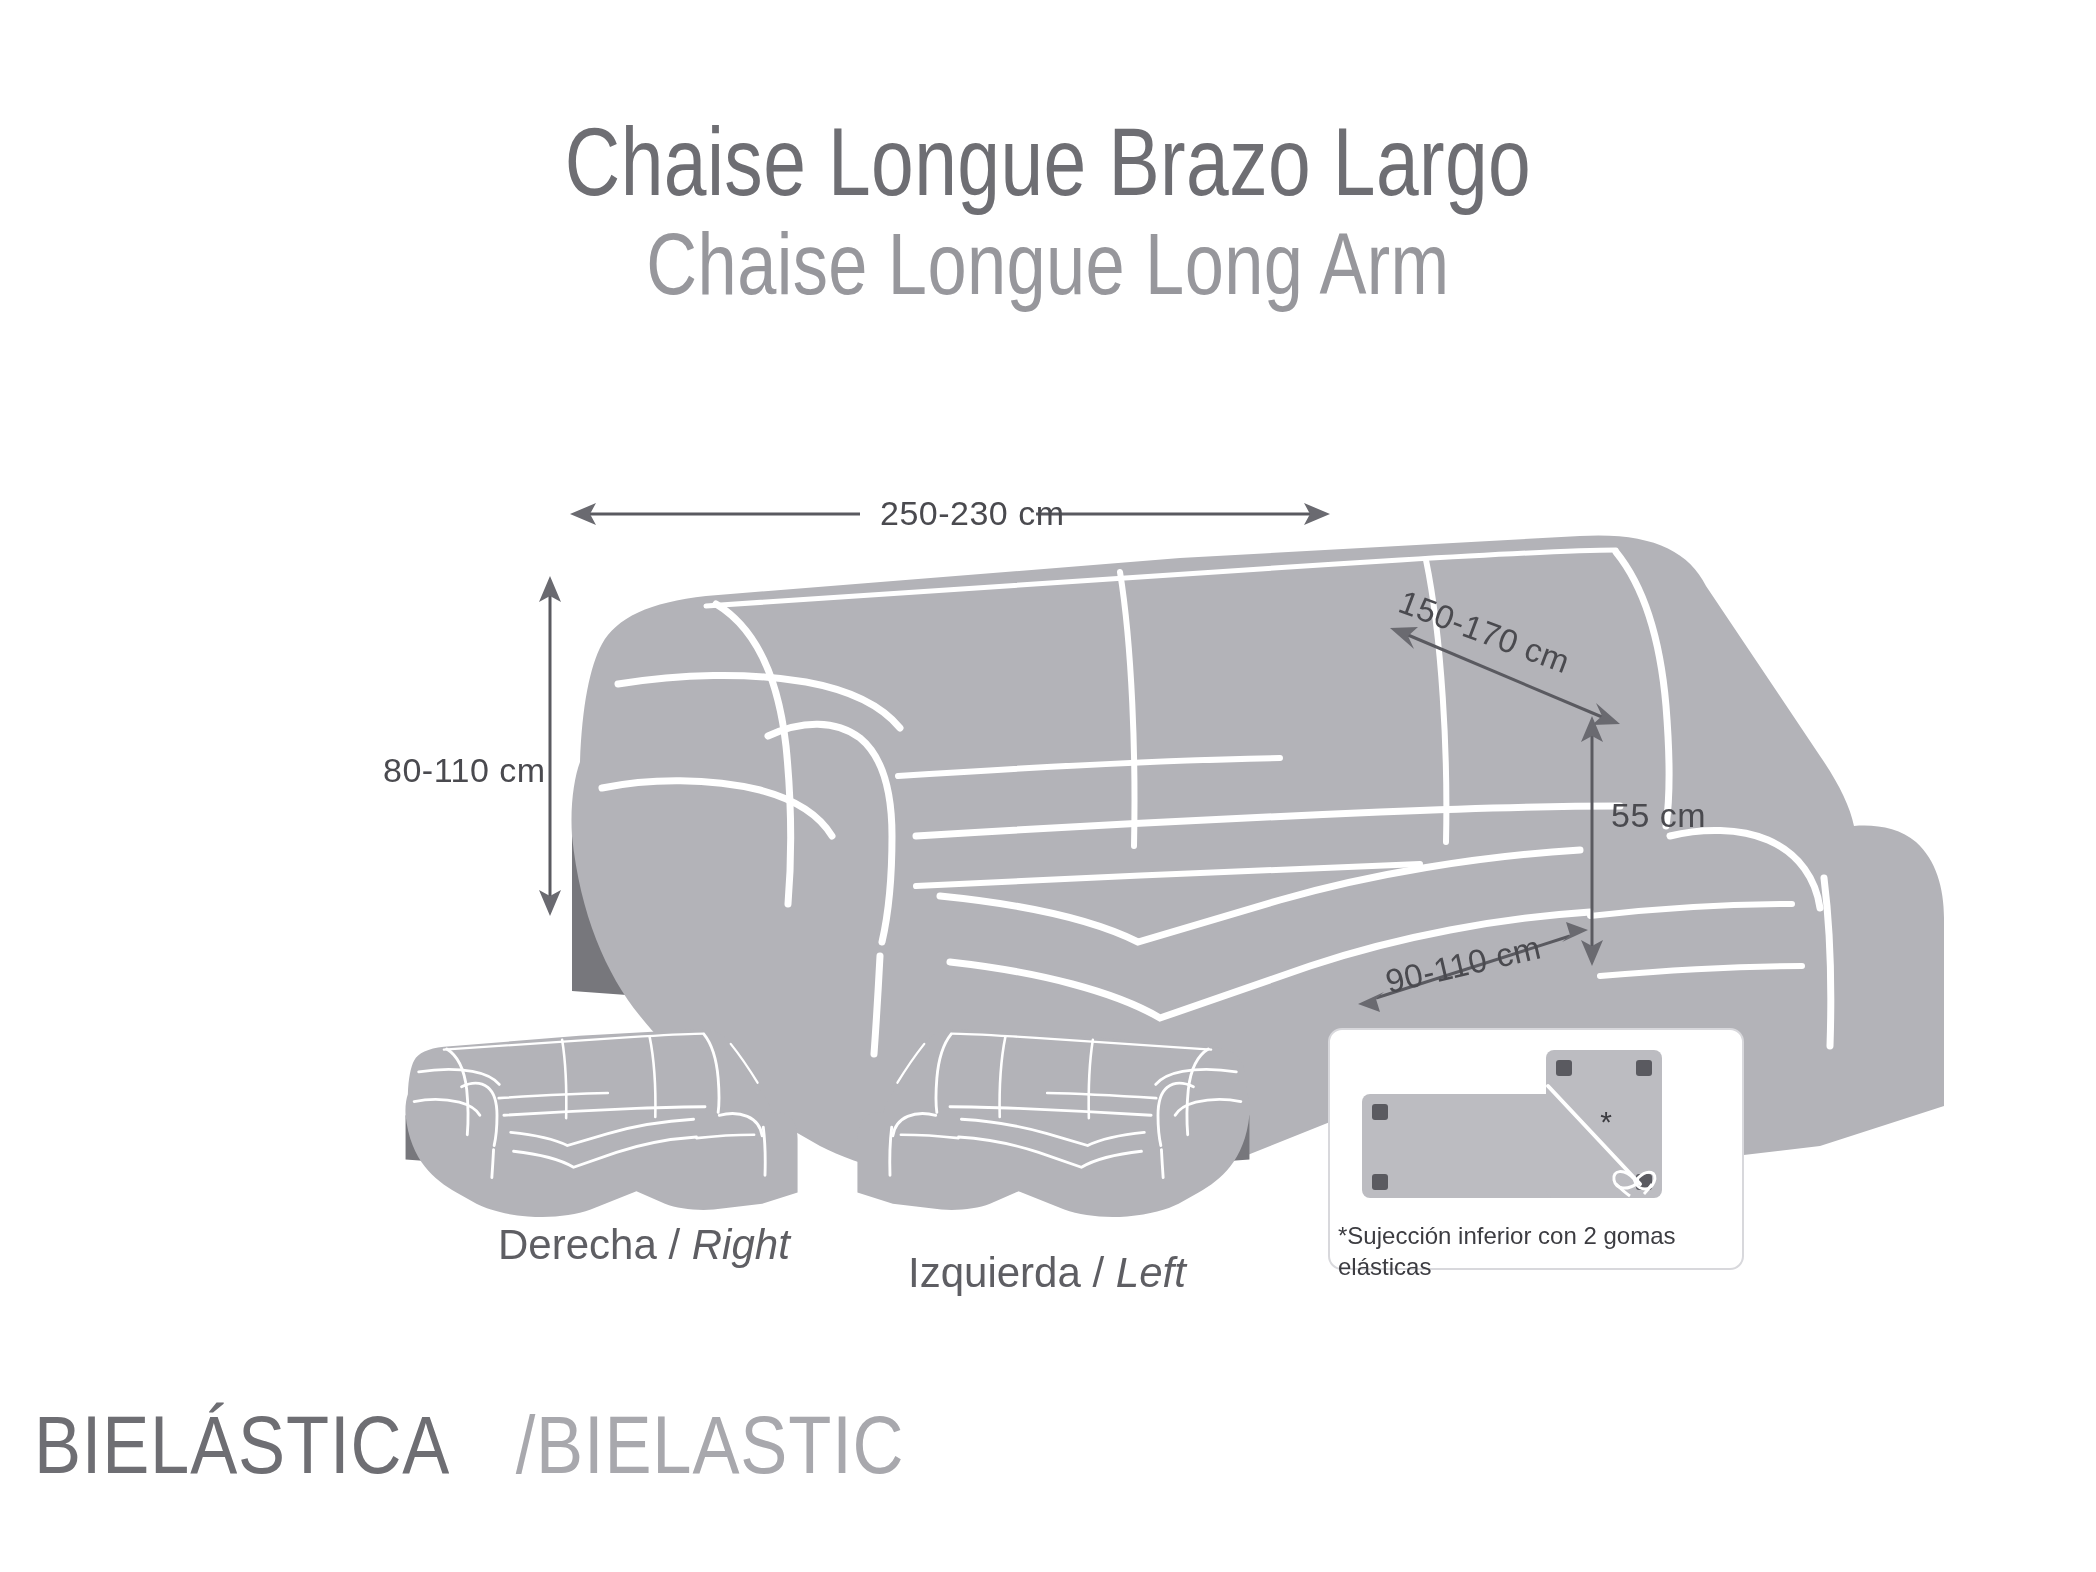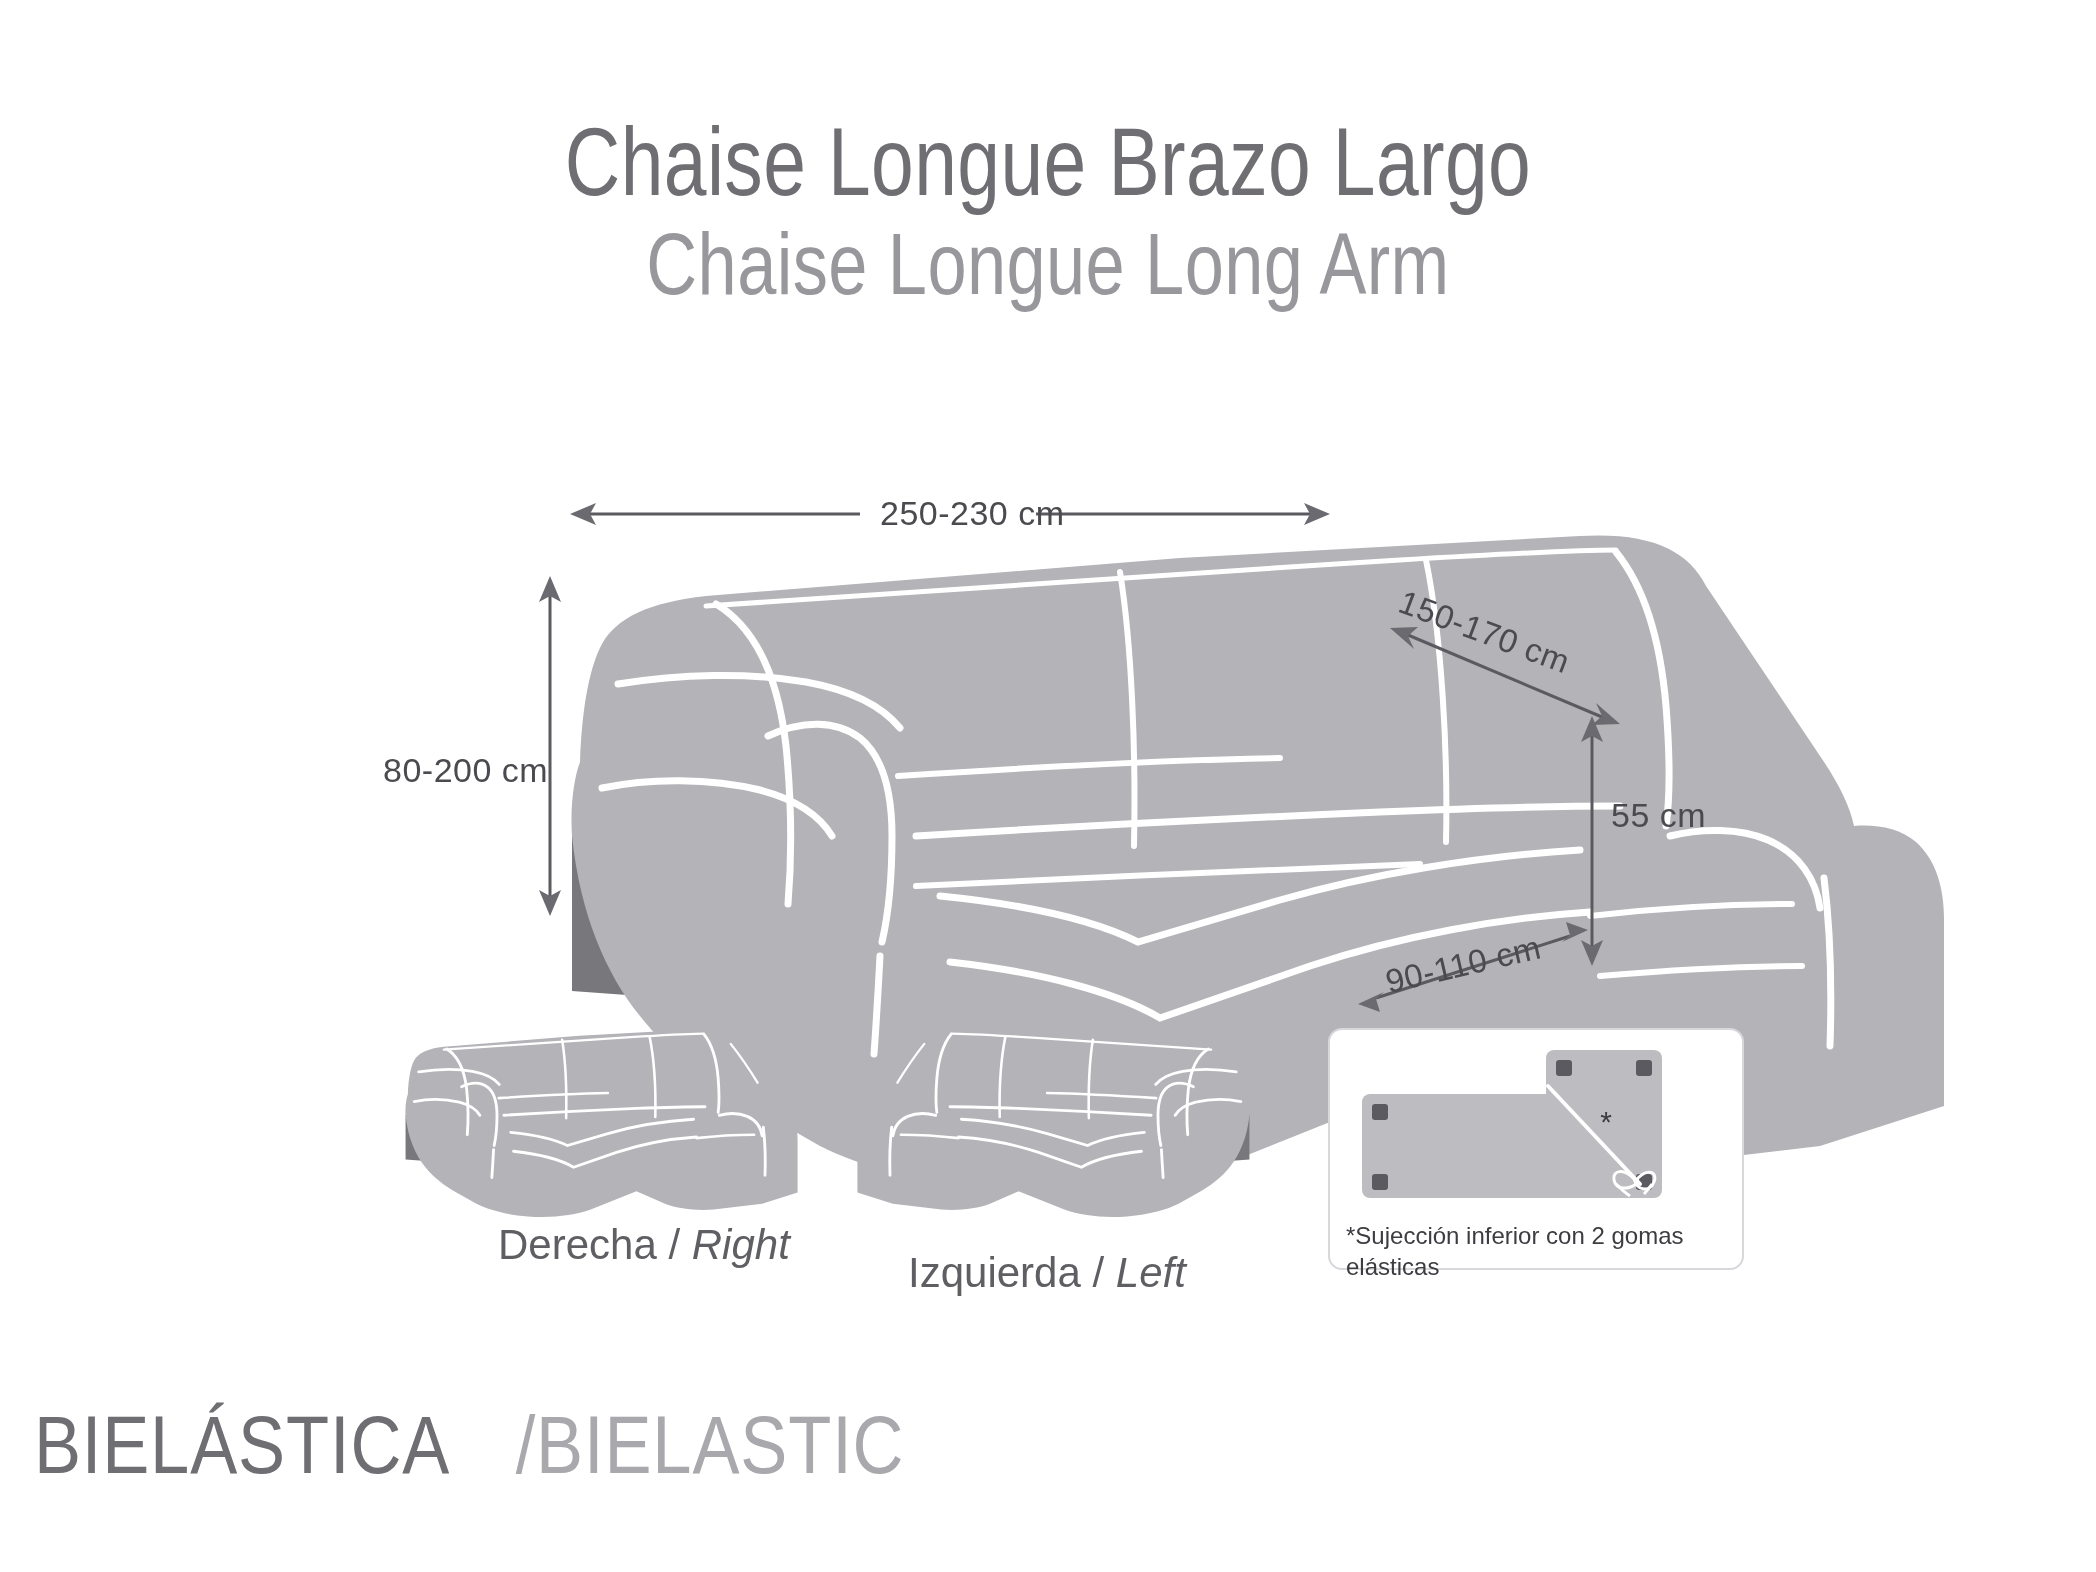--- a/index.html
+++ b/index.html
@@ -45,21 +45,21 @@
   .caption .en{font-style:italic;}
   #caption-right{left:498px;}
   #caption-left{left:908px;margin-top:28px;}
 
   
   .infobox{
     position:absolute;left:1328px;top:1012px;width:412px;height:238px;
     border:2px solid #d8d8dc;border-radius:14px;background:#fff;
   }
   .infobox-note{position:absolute;left:1338px;top:1205px;width:400px;
-    color:#3c3c41;font-size:24px;line-height:1.28;margin-left:8px;}
+    color:#3c3c41;font-size:24px;line-height:1.28;}
   .infobox-note .en{font-style:italic;}
 
   svg{display:block;}
   .nosel{user-select:none;}
 </style>
 </head>
 <body>
 
 <div class="stage">
 
@@ -155,21 +155,21 @@
     <polygon points="20,250 9,224 20,230 31,224" fill="#6a6a70"></polygon>
   </svg>
 
   <svg width="230" height="90" viewBox="0 0 230 90" style="position:absolute;left:1358px;top:906px;">
     <line x1="18" y1="76" x2="212" y2="14" stroke="#5a5a60" stroke-width="3"></line>
     <polygon points="0,82 26,70 18,77 22,90" fill="#6a6a70"></polygon>
     <polygon points="230,8 204,20 212,13 208,0" fill="#6a6a70"></polygon>
   </svg>
 
   <div class="dim nosel" id="dim-width">250-230 cm</div>
-  <div class="dim nosel" id="dim-height">80-200 cm</div>
+  <div class="dim nosel" id="dim-height">80-110 cm</div>
   <div class="dim nosel sm" id="dim-depth">150-170 cm</div>
   <div class="dim nosel" id="dim-seat">55 cm</div>
   <div class="dim nosel sm" id="dim-chaise">90-110 cm</div>
 
   <svg width="430" height="200" viewBox="0 0 1500 700" preserveAspectRatio="xMidYMid meet" style="position:absolute;left:390px;top:1005px;">
     <path d="M 52 330 L 52 485 L 148 492 L 168 430 L 120 350 Z" fill="#77777c"></path>
     <path d="M 52 330 C 50 300 54 272 60 256 C 62 200 70 160 82 138 C 96 112 130 96 186 90
              L 660 52 L 1060 30 C 1130 26 1168 44 1186 80 L 1300 250 C 1318 276 1330 300 1334 320
              C 1355 318 1380 322 1396 336 C 1416 354 1424 382 1424 412 L 1424 600 L 1300 640
              L 1130 660 C 1070 664 1005 658 960 640 L 860 596 L 700 660

